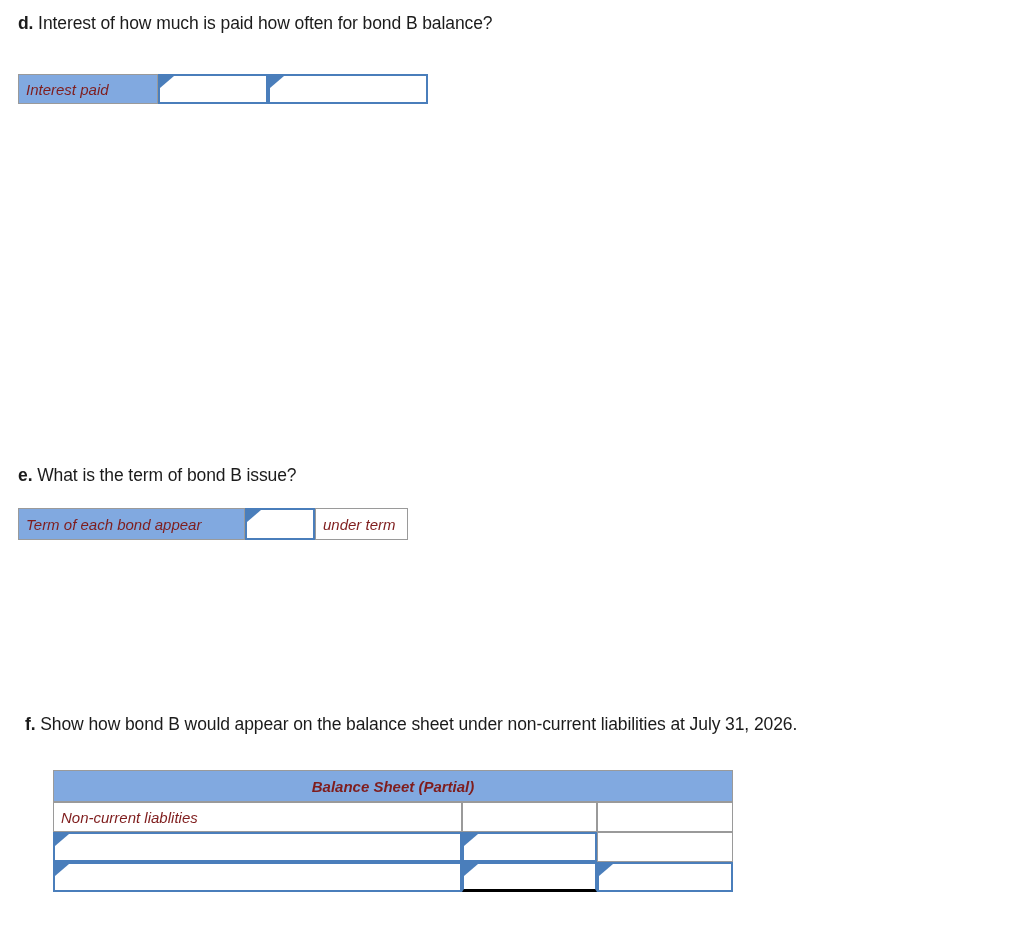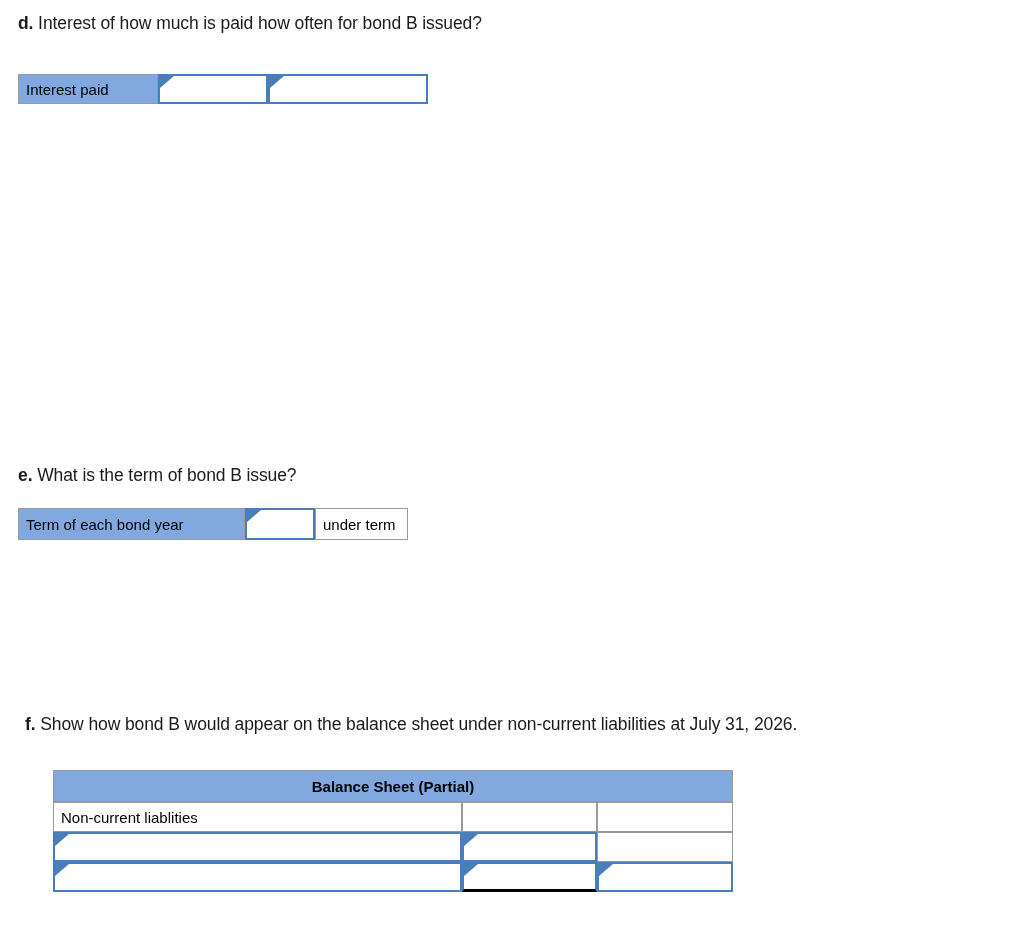--- a/index.html
+++ b/index.html
@@ -33,23 +33,24 @@
   .wtable {
     position: absolute;
     border-collapse: separate;
     border-spacing: 0;
     table-layout: fixed;
   }
   .wtable td {
     padding: 0;
     vertical-align: middle;
     font-size: 15px;
-    color: #000000;
+    color: #7f1d1d;
     background: #ffffff;
     box-sizing: border-box;
+    font-style: italic;
   }
 
   
   .cell-label {
     background: #81a9e0 !important;
     border: 1px solid #9a9a9a;
     padding-left: 7px !important;
     color: #1a1a1a;
     font-size: 15px;
     white-space: nowrap;
@@ -103,21 +104,21 @@
     height: 32px !important;
   }
   .total-rule {
     border-bottom: 3px solid #000000 !important;
   }
 </style>
 </head>
 <body>
 
 <div class="question" style="left:18px; top:12px;">
-  <span class="lbl">d.</span><span> Interest of how much is paid how often for bond B issued?</span>
+  <span class="lbl">d.</span><span> Interest of how much is paid how often for bond B balance?</span>
 </div>
 
 <table class="wtable" id="tbl-interest-paid">
   <colgroup>
     <col style="width:140px">
     <col style="width:110px">
     <col style="width:160px">
   </colgroup>
   <tbody>
     <tr>
@@ -133,21 +134,21 @@
 </div>
 
 <table class="wtable" id="tbl-bond-term">
   <colgroup>
     <col style="width:227px">
     <col style="width:70px">
     <col style="width:93px">
   </colgroup>
   <tbody>
     <tr>
-      <td class="cell-label">Term of each bond year</td>
+      <td class="cell-label">Term of each bond appear</td>
       <td class="cell-input"></td>
       <td class="cell-plain">under term</td>
     </tr>
   </tbody>
 </table>
 
 <div class="question" style="left:25px; top:713px;">
   <span class="lbl">f.</span><span> Show how bond B would appear on the balance sheet under non-current liabilities at July 31, 2026.</span>
 </div>
 

